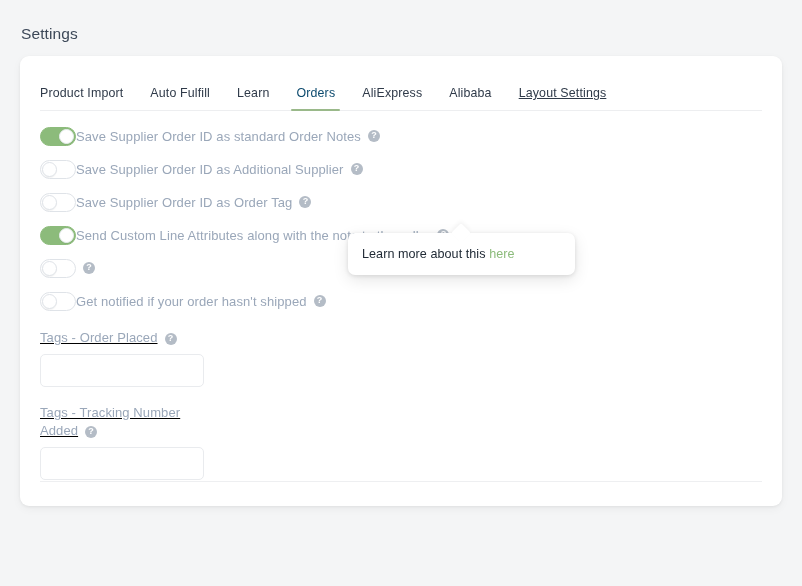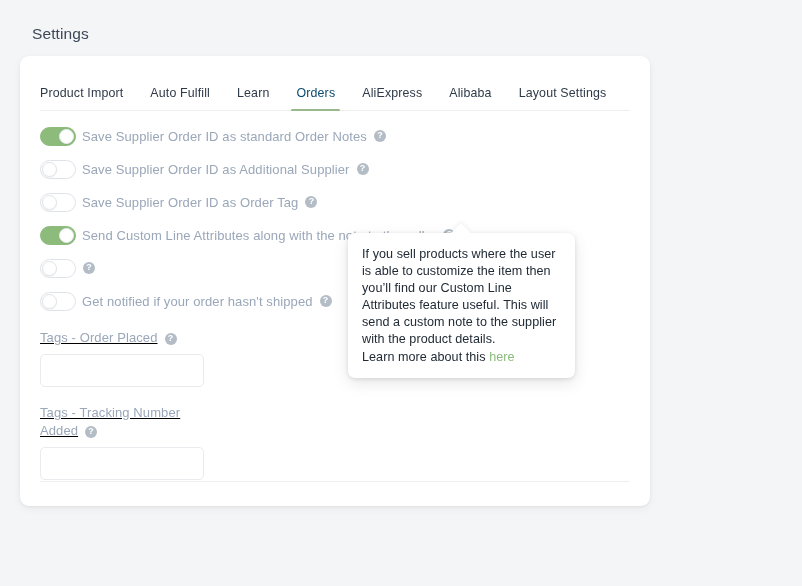--- a/index.html
+++ b/index.html
@@ -13,34 +13,34 @@
     background: #f4f5f6;
     font-family: "Liberation Sans", sans-serif;
     -webkit-font-smoothing: antialiased;
     overflow: hidden;
     position: relative;
   }
 
   
   .page-title {
     position: absolute;
-    left: 32px;
+    left: 21px;
     top: 25px;
     font-size: 15.5px;
     color: #3c4858;
     font-weight: 400;
     letter-spacing: 0.1px;
   }
 
   
   .card {
     position: absolute;
     left: 20px;
     top: 56px;
-    width: 630px;
+    width: 762px;
     height: 450px;
     background: #ffffff;
     border-radius: 9px;
     box-shadow: 0 1px 3px rgba(0,0,0,0.06), 0 3px 10px rgba(0,0,0,0.045);
     box-sizing: border-box;
   }
 
   
   .tabbar {
     position: relative;
@@ -53,21 +53,21 @@
   .tab {
     font-size: 12.4px;
     color: #2f3a49;
     padding: 0 0 10px 0;
     margin-right: 27px;
     cursor: pointer;
     position: relative;
     white-space: nowrap;
     letter-spacing: 0.15px;
   }
-  .tab:last-child { margin-right: 0; }
+  .tab:last-child { margin-right: 0; text-decoration: underline; }
   .tab.active {
     color: #0c4a6e;
   }
   .tab.active::after {
     content: "";
     position: absolute;
     left: -5px;
     right: -5px;
     bottom: -1px;
     height: 2px;
@@ -118,21 +118,21 @@
     border-color: #8cbb7b;
   }
   .switch.on .knob {
     left: 18px;
     border-color: #e9eef0;
   }
 
   .toggle-label {
     font-size: 13px;
     color: #9aa7b9;
-    margin-left: 6px;
+    margin-left: 0;
     white-space: nowrap;
     letter-spacing: 0.1px;
   }
 
   
   .help-icon {
     display: inline-flex;
     align-items: center;
     justify-content: center;
     width: 12px;
@@ -325,15 +325,14 @@
           </span></label>
       <input class="text-input" type="text" value="" placeholder="" style="">
     </div>
 
   </div>
 
   <div class="card-divider"></div>
 </div>
 
 <div class="tooltip">
-  <div class="tooltip-text">If you sell products where the user is able to customize the item then you’ll find our Custom Line Attributes feature useful. This will send a custom note to the supplier with the product details.</div>
   <div class="tooltip-learn"><span>Learn more about this </span><a class="tooltip-link">here</a></div>
 </div>
 
 </body></html>

